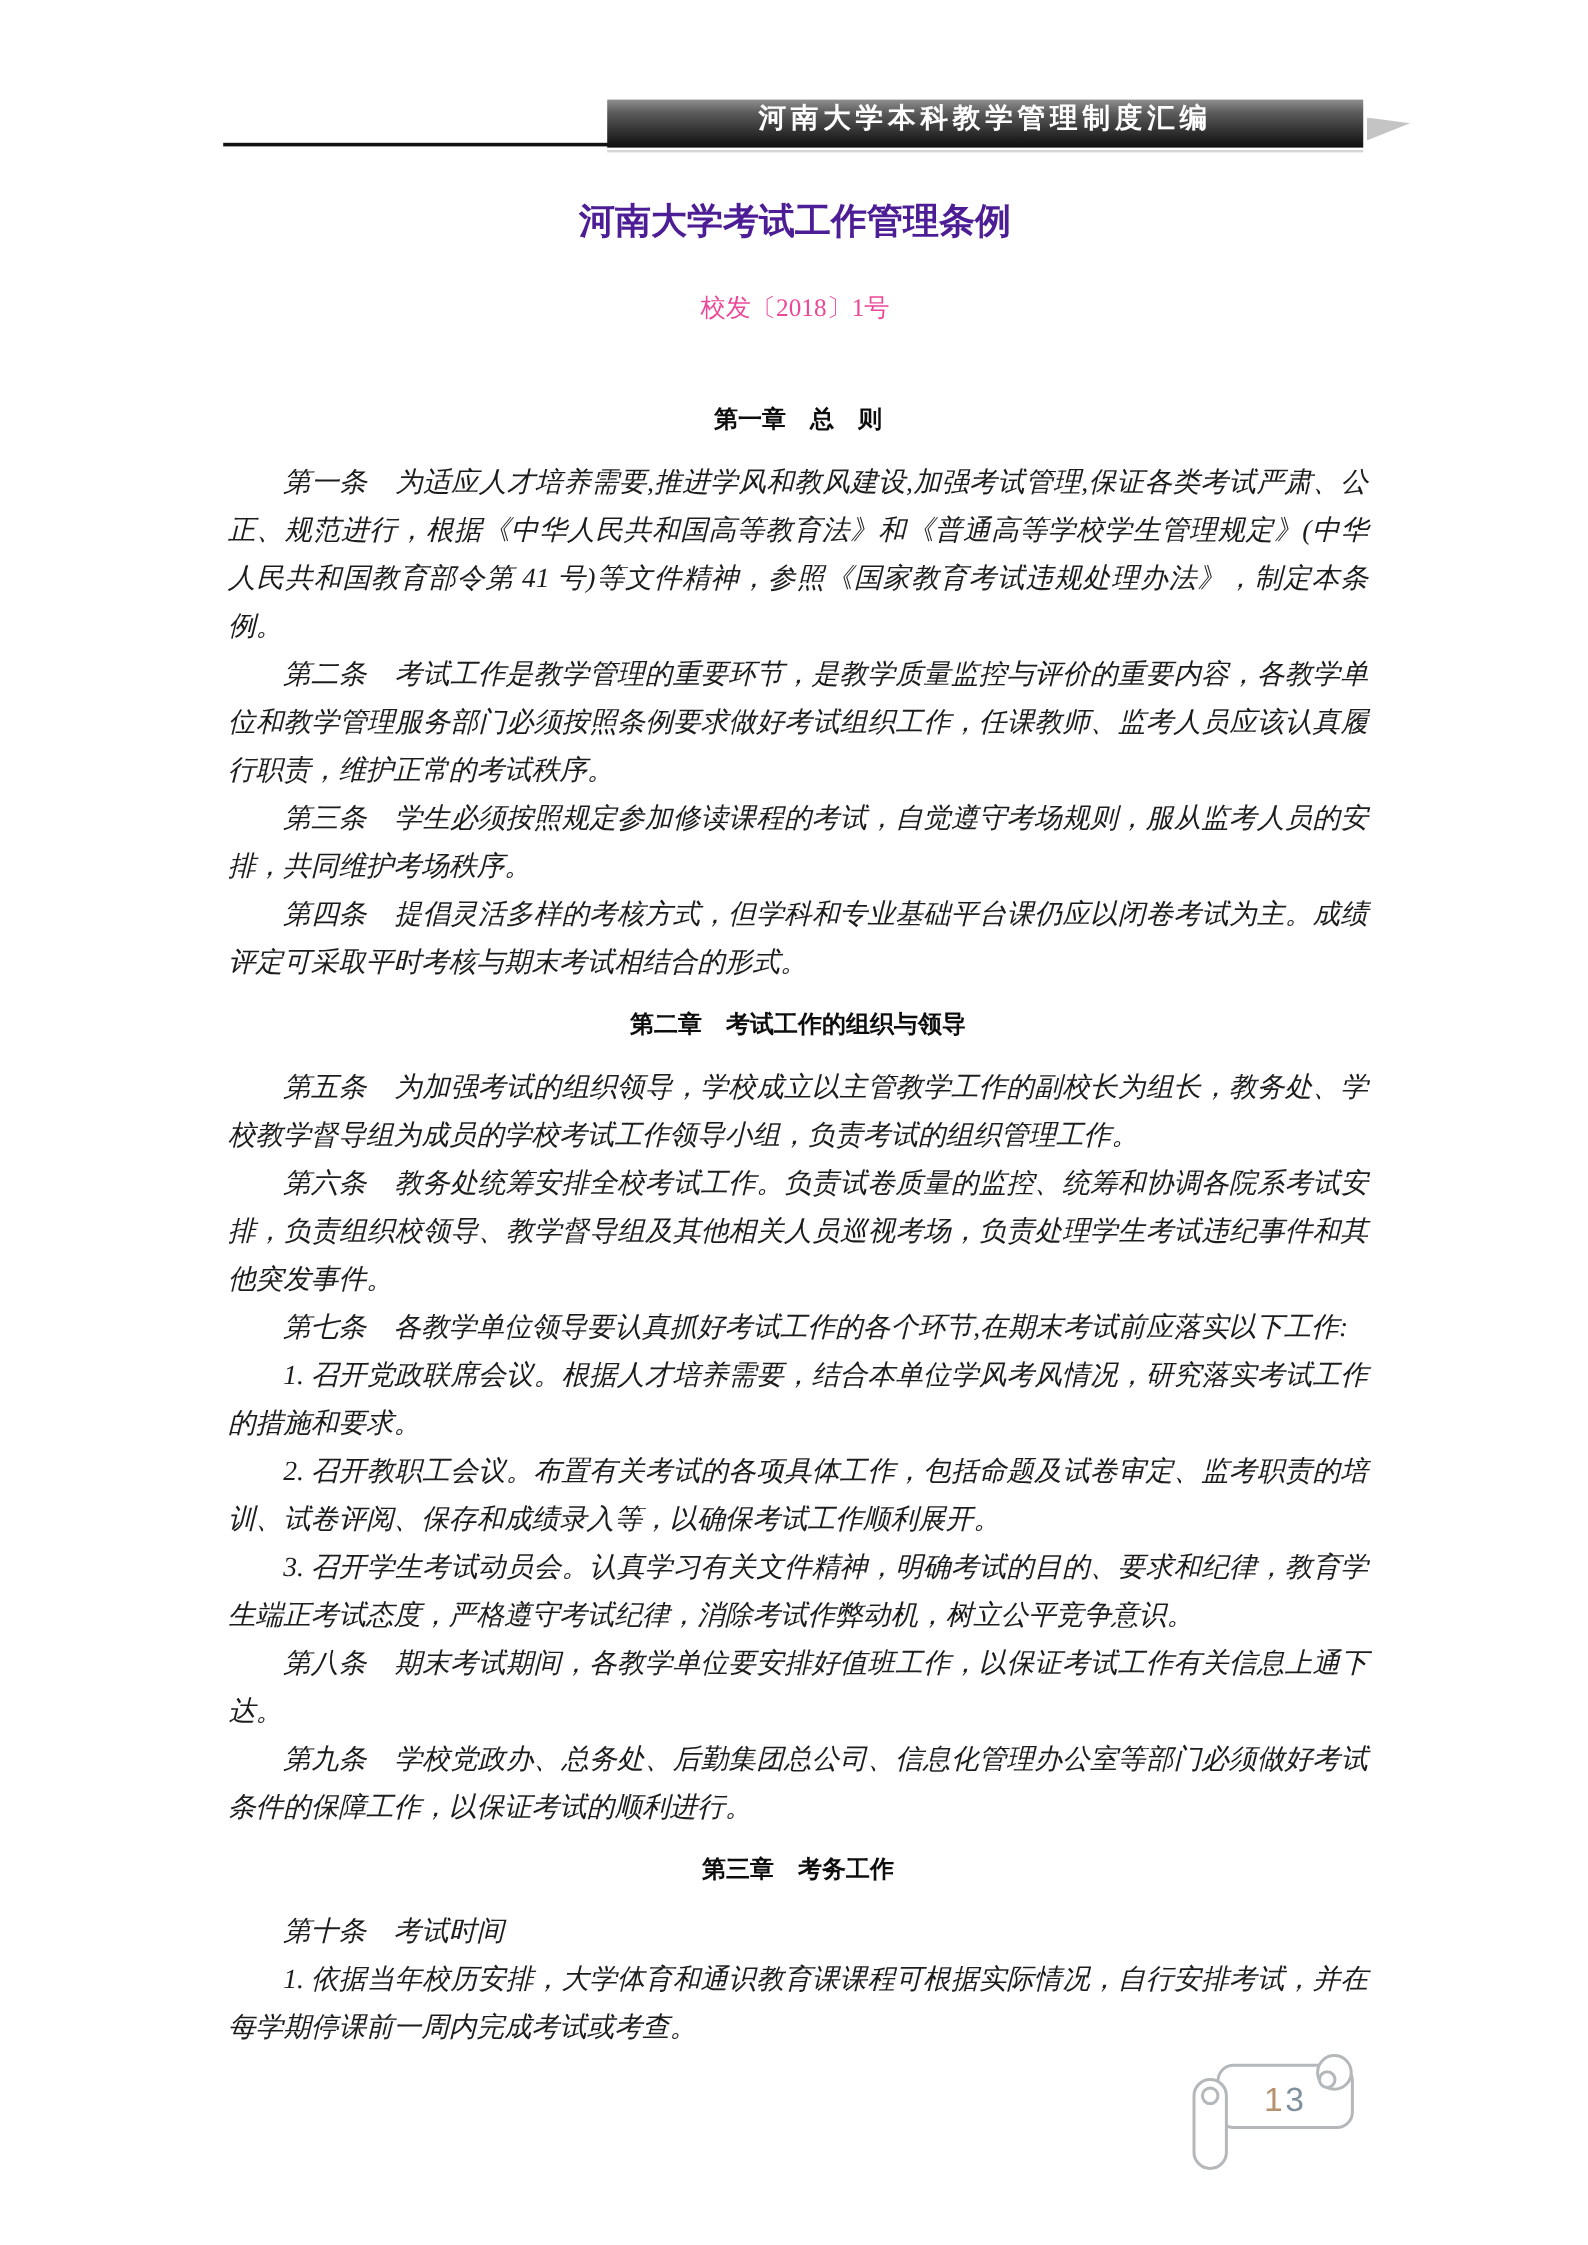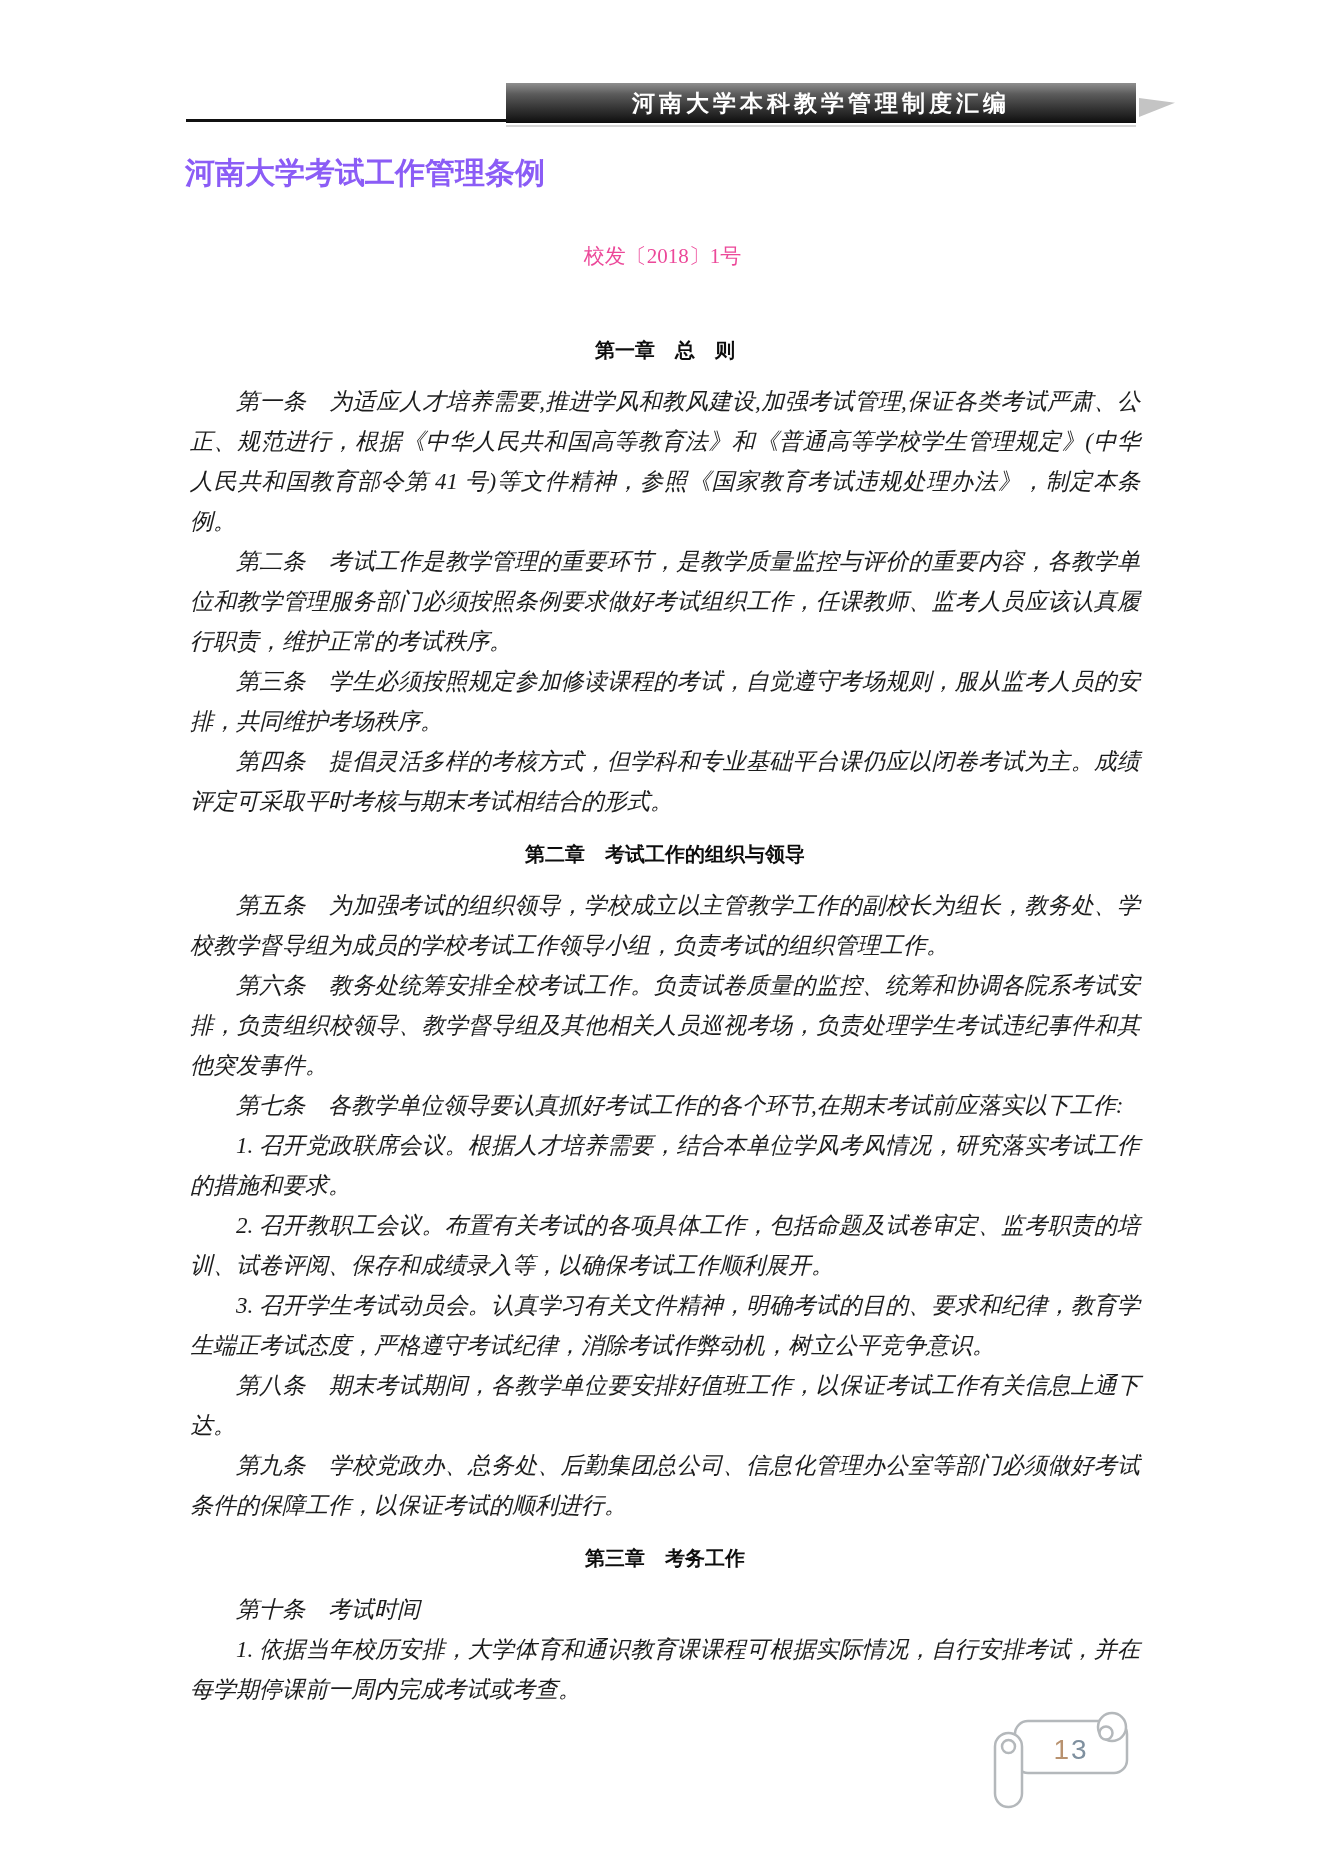--- a/index.html
+++ b/index.html
@@ -24,21 +24,21 @@
   .banner {
     position: absolute;
     left: 506px; top: 83px;
     width: 630px; height: 40px;
     background: linear-gradient(180deg,
        var(--banner-top, #8f8f8f) 0%,
        #5b5b5b 28%,
        #3a3a3a 58%,
        var(--banner-bottom, #0e0e0e) 100%);
     display: flex;
-    align-items: center;
+    align-items: flex-start;
     justify-content: center;
     box-shadow: 0 2px 0 #ffffff, 0 4px 0 #d6d6d6;
   }
   .banner-title {
     font-family: "Liberation Sans", "DejaVu Sans", sans-serif;
     font-weight: bold;
     font-size: 23px;
     color: #ffffff;
     letter-spacing: 4px;
     white-space: nowrap;
@@ -47,29 +47,29 @@
     position: absolute;
     left: 1139px; top: 98px;
     width: 36px; height: 19px;
     background: var(--arrow-color, #c4c4c4);
     clip-path: polygon(0 0, 100% 25%, 0 100%);
   }
 
   
   .doc-title {
     position: absolute;
-    left: 185px; top: 151px;
+    left: 185px; top: 163px;
     width: 955px;
     margin: 0;
-    text-align: left;
+    text-align: center;
     font-family: "Liberation Sans", "DejaVu Sans", sans-serif;
     font-weight: bold;
     font-size: 30px;
     line-height: 44px;
-    color: #8b5cf6;
+    color: #4c1d95;
   }
   .doc-number {
     position: absolute;
     left: 185px; top: 240px;
     width: 955px;
     margin: 0;
     text-align: center;
     font-size: 21px;
     line-height: 32px;
     color: #ec4899;

